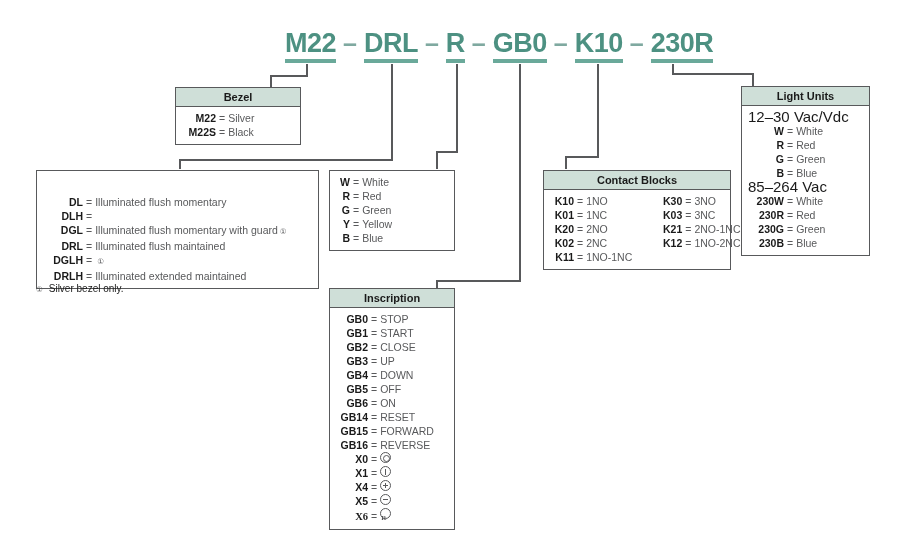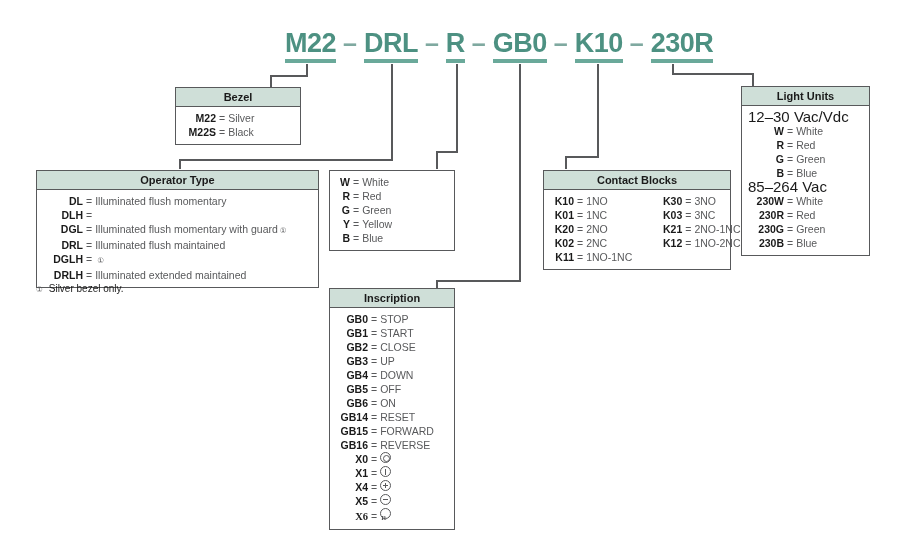--- a/index.html
+++ b/index.html
@@ -267,24 +267,23 @@
         </div>
         <div class="row">
           <span class="code" style="width: 34px;">M22S</span>
           <span class="eq">=</span>
           <span class="val">Black</span>
         </div>
       </div>
   </div>
 
   <div class="box" style="left:36px; top:170px; width:283px;">
-    <div class="box-header">Operator Type</div>
     <div class="box-body" id="body-operator">
         <div class="row">
-          <span class="code" style="width: 40px;">DL</span>
+          <span class="code" style="width: 40px; margin-top: 20px;">DL</span>
           <span class="eq">=</span>
           <span class="val">Illuminated flush momentary</span>
         </div>
         <div class="row">
           <span class="code" style="width: 40px;">DLH</span>
           <span class="eq">=</span>
         </div>
         <div class="row">
           <span class="code" style="width: 40px;">DGL</span>
           <span class="eq">=</span>

